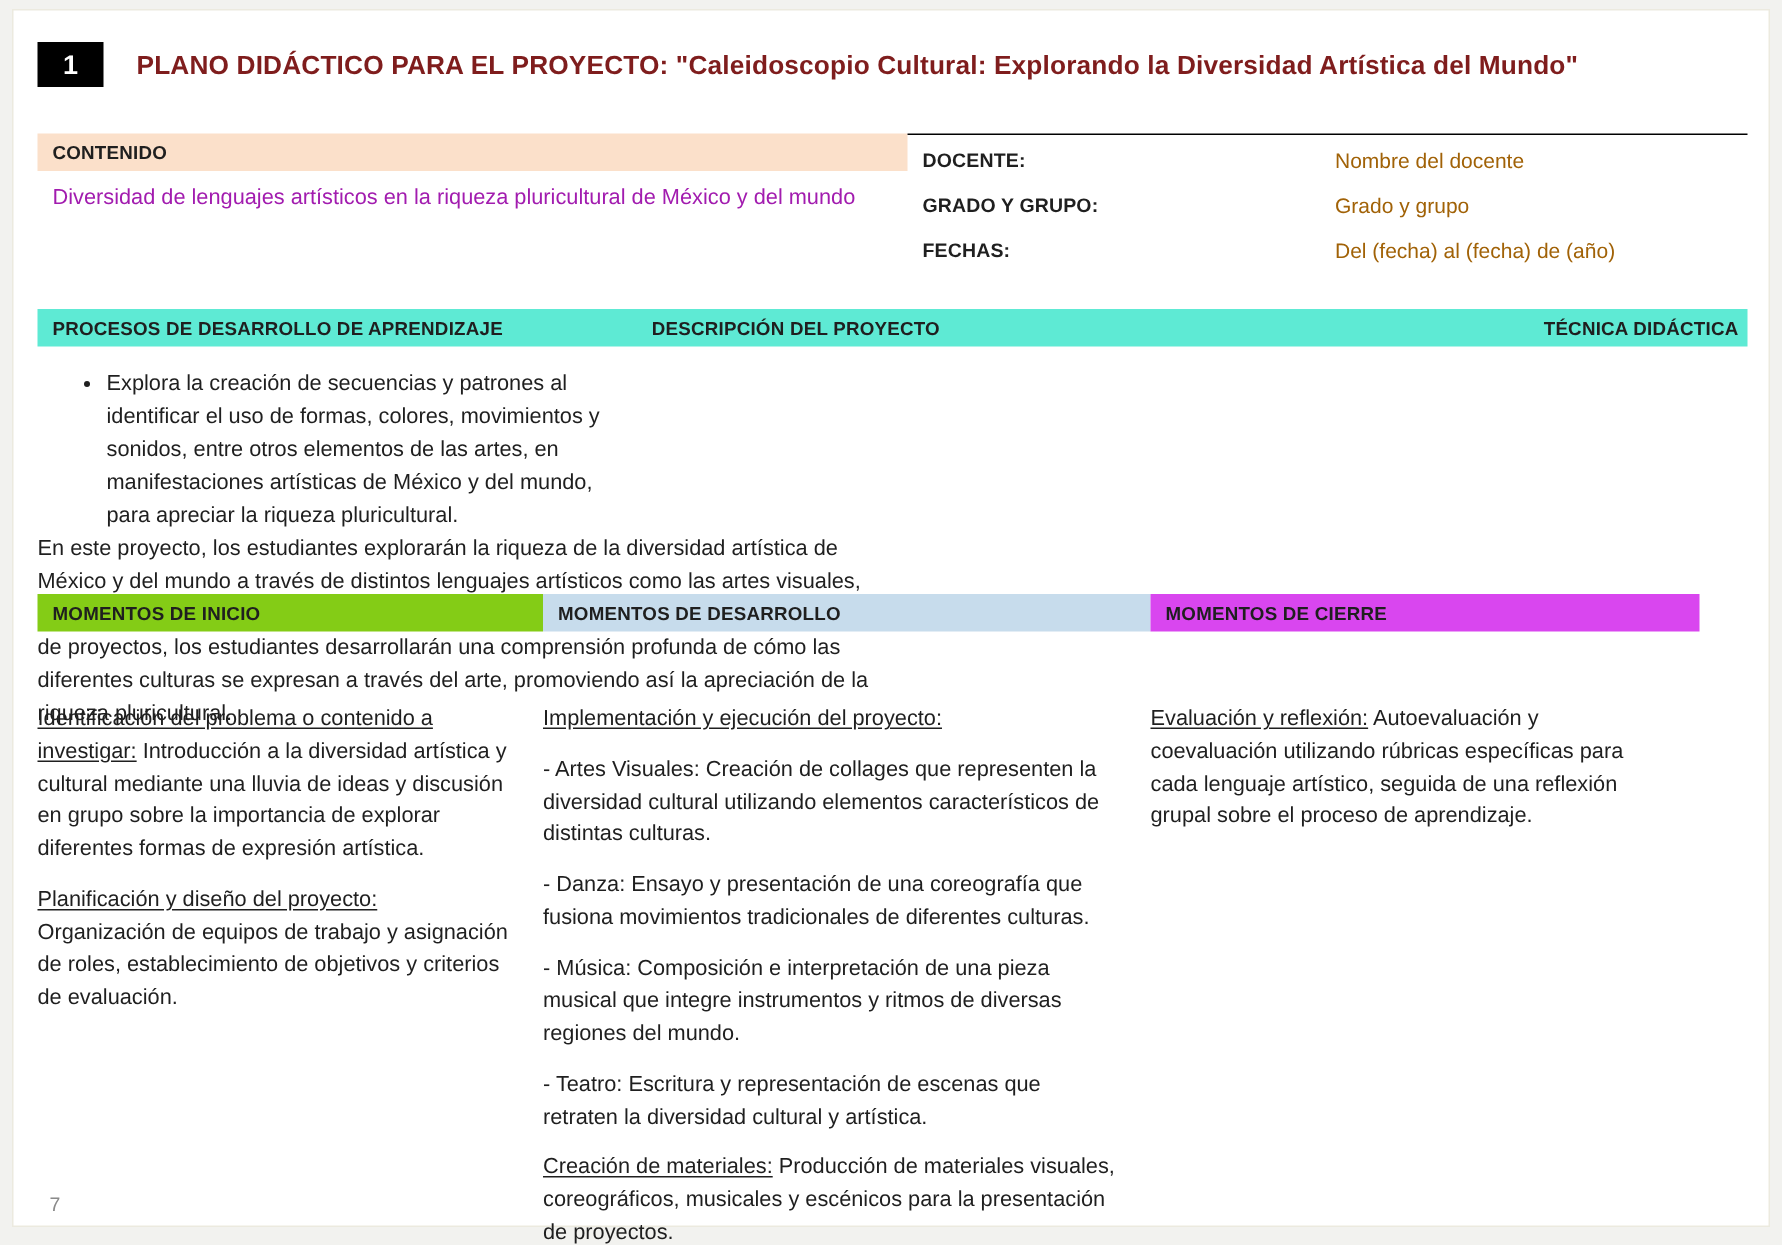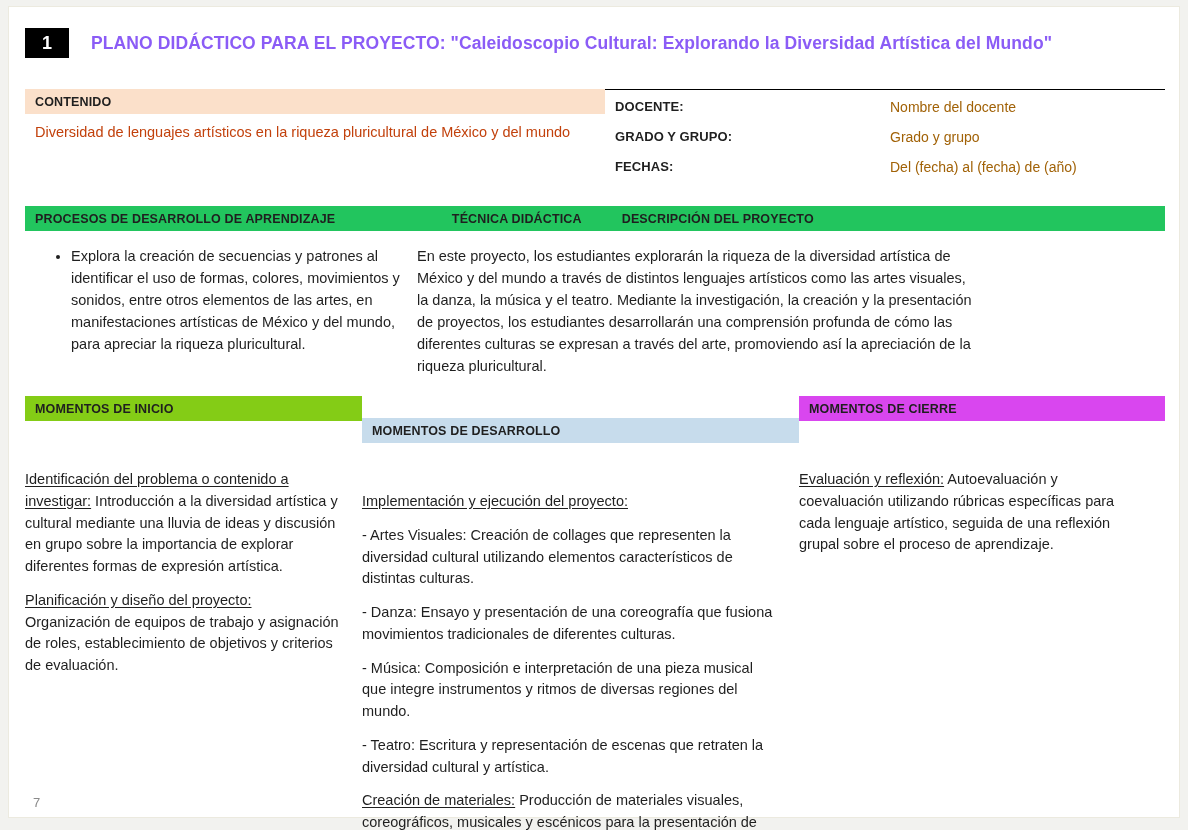--- a/index.html
+++ b/index.html
@@ -36,21 +36,21 @@
     background: #000000;
     color: #ffffff;
     font-size: 18px; font-weight: bold;
     display: flex; align-items: center; justify-content: center;
     flex: 0 0 auto;
   }
   #title-text {
     margin-left: 22px;
     font-size: 17.5px;
     font-weight: bold;
-    color: #8b5cf6;
+    color: #7f1d1d;
     letter-spacing: 0.1px;
     white-space: nowrap;
   }
 
   
   #block1 { position: absolute; left: 16px; top: 82px; width: 1140px; }
   #b1-row { display: flex; }
   #b1-left { width: 580px; }
   #b1-right { width: 560px; border-top: 1.6px solid #000000; padding-top: 9px; }
 
@@ -60,66 +60,66 @@
     color: #1f1f1f;
     letter-spacing: 0.15px;
     padding: 5px 8px 5px 10px;
     height: 25px;
     display: flex; align-items: center;
   }
   .band-peach { background: #fbe0ca; }
 
   #contenido-text {
     font-size: 14.5px;
-    color: #c2410c;
+    color: #a21caf;
     padding: 9px 10px 0 10px;
     line-height: 1.35;
   }
 
   .info-row {
     display: flex;
     font-size: 13px;
     padding: 0 0 0 10px;
     margin-bottom: 14px;
   }
   .info-label {
     width: 275px;
     font-weight: bold;
     color: #1f1f1f;
     letter-spacing: 0.1px;
   }
   .info-value { color: #a16207; font-size: 14px; }
 
   
   #block2 { position: absolute; left: 16px; top: 199px; width: 1140px; }
-  #b2-head { display: flex; background: #22c55e; height: 25px; gap: 24px; }
+  #b2-head { display: flex; background: #5eead4; height: 25px; gap: 24px; }
   #b2-head .band { background: transparent; padding-left: 10px; }
   .c-proc { width: 392px; }
   .c-desc { width: 578px; }
   .c-tec  { width: 170px; }
   #b2-head .c-tec { justify-content: flex-end; padding-right: 6px; }
 
-  #b2-body { display: flex; padding-top: 14px; }
+  #b2-body { display: flex; padding-top: 14px; flex-direction: column; }
   #b2-body .c-proc { padding-right: 6px; }
   #b2-body .c-desc { padding-right: 16px; }
   #b2-body .c-tec  { padding-top: 30px; text-align: center; }
 
   ul.pdl { margin: 0; padding-left: 46px; }
   ul.pdl li {
     font-size: 14.5px; color: #1f1f1f;
     line-height: 1.52;
   }
   .desc-par { font-size: 14.5px; color: #1f1f1f; line-height: 1.52; margin: 0; }
   .tec-text { font-size: 14.5px; color: #1f1f1f; line-height: 1.45; }
 
   
   #block3 { position: absolute; left: 16px; top: 389px; width: 1140px; }
   #b3-head { display: flex; height: 25px; }
   .m-inicio   { width: 337px; }
-  .m-desarr   { width: 437px; margin-top: 22px; }
+  .m-desarr   { width: 405px; }
   .m-cierre   { width: 366px; }
   .band-pink  { background: #84cc16; }
   .band-blue  { background: #c7dcec; }
   .band-green { background: #d946ef; }
 
   #b3-body { display: flex; padding-top: 48px; }
   #b3-body > div { padding-right: 22px; }
   #b3-body p {
     margin: 0 0 12px 0;
     font-size: 14.5px;
@@ -166,22 +166,22 @@
             <div class="info-label">FECHAS:</div>
             <div class="info-value">Del  (fecha) al (fecha) de (año)</div>
           </div>
         </div>
       </div>
     </div>
 
     <div id="block2">
       <div id="b2-head">
         <div class="band c-proc">PROCESOS DE DESARROLLO DE APRENDIZAJE</div>
+        <div class="band c-desc">DESCRIPCIÓN DEL PROYECTO</div>
         <div class="band c-tec">TÉCNICA DIDÁCTICA</div>
-        <div class="band c-desc">DESCRIPCIÓN DEL PROYECTO</div>
       </div>
       <div id="b2-body">
         <div class="c-proc">
           <ul class="pdl">
             <li>Explora la creación de secuencias y patrones al identificar el uso de formas, colores, movimientos y sonidos, entre otros elementos de las artes, en manifestaciones artísticas de México y del mundo, para apreciar la riqueza pluricultural.</li>
           </ul>
         </div>
         <div class="c-desc">
           <p class="desc-par">En este proyecto, los estudiantes explorarán la riqueza de la diversidad artística de México y del mundo a través de distintos lenguajes artísticos como las artes visuales, la danza, la música y el teatro. Mediante la investigación, la creación y la presentación de proyectos, los estudiantes desarrollarán una comprensión profunda de cómo las diferentes culturas se expresan a través del arte, promoviendo así la apreciación de la riqueza pluricultural.</p>
         </div>

